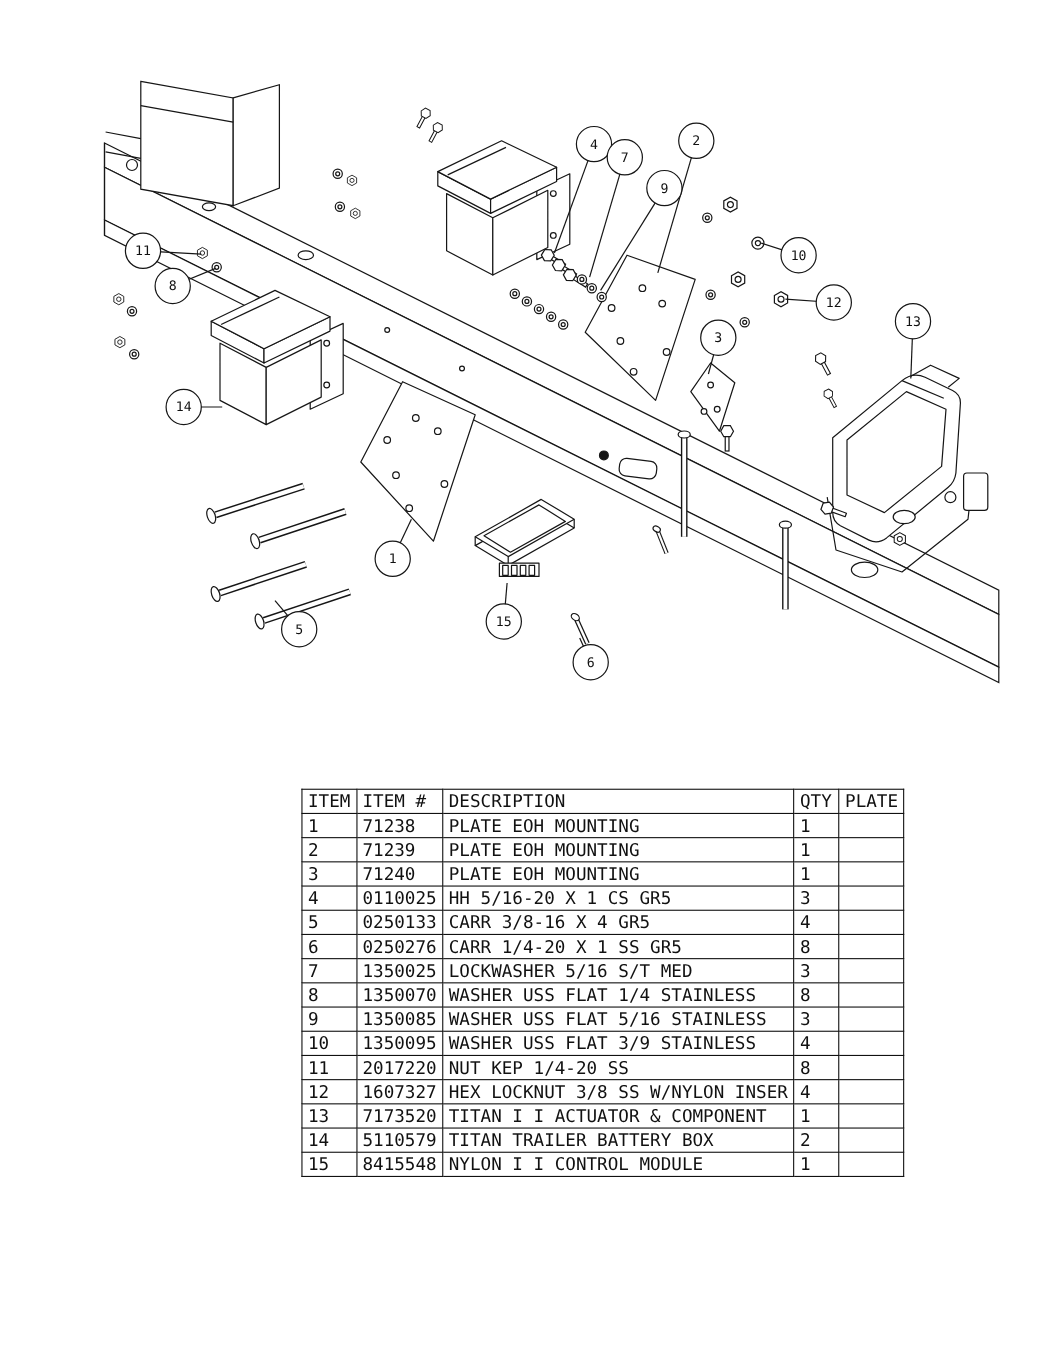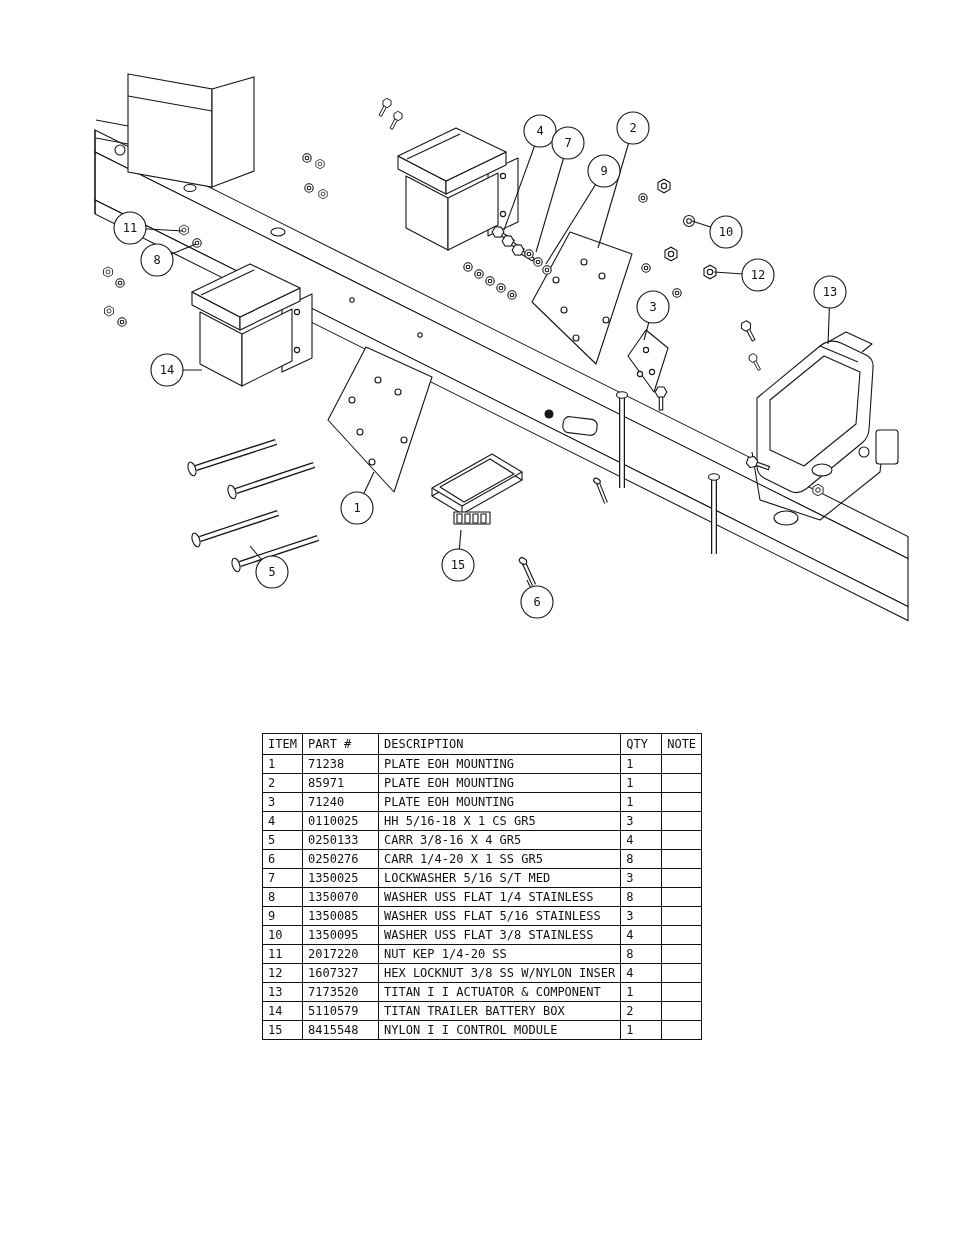--- a/index.html
+++ b/index.html
@@ -1,20 +1,20 @@
 <!DOCTYPE html>
 <html><head>
 <meta charset="utf-8">
 <style>
   html,body{margin:0;padding:0;background:#fff;}
   .page{position:relative;width:954px;height:1235px;background:#fff;
         font-family:"DejaVu Sans Mono",monospace;color:#111;overflow:hidden;}
   .diagram{position:absolute;top:0;left:0;width:954px;height:700px;}
-  .parts-table{position:absolute;left:262px;top:717px;border-collapse:collapse;
-               font-size:12px;color:#111;table-layout:fixed;margin-top:16px;}
+  .parts-table{position:absolute;left:274px;top:717px;border-collapse:collapse;
+               font-size:16px;color:#111;table-layout:fixed;}
   .parts-table th,.parts-table td{border:1px solid #111;padding:1px 5px;height:16px;
                font-weight:normal;text-align:left;white-space:nowrap;overflow:hidden;
                font-family:"DejaVu Sans Mono",monospace;}
   .parts-table thead th{height:18px;}
 </style>
 </head>
 <body>
 
 <div class="page">
 
@@ -292,52 +292,52 @@
     <colgroup>
       <col style="width:40px">
         <col style="width:76px">
         <col style="width:222px">
         <col style="width:41px">
         <col style="width:31px">
     </colgroup>
     <thead>
       <tr>
         <th>ITEM</th>
-        <th>PART #</th>
+        <th>ITEM #</th>
         <th>DESCRIPTION</th>
         <th>QTY</th>
-        <th>NOTE</th>
+        <th>PLATE</th>
       </tr>
     </thead>
     <tbody>
       <tr>
         <td>1</td>
         <td>71238</td>
         <td>PLATE EOH MOUNTING</td>
         <td>1</td>
         <td></td>
       </tr>
       <tr>
         <td>2</td>
-        <td>85971</td>
+        <td>71239</td>
         <td>PLATE EOH MOUNTING</td>
         <td>1</td>
         <td></td>
       </tr>
       <tr>
         <td>3</td>
         <td>71240</td>
         <td>PLATE EOH MOUNTING</td>
         <td>1</td>
         <td></td>
       </tr>
       <tr>
         <td>4</td>
         <td>0110025</td>
-        <td>HH 5/16-18 X 1 CS GR5</td>
+        <td>HH 5/16-20 X 1 CS GR5</td>
         <td>3</td>
         <td></td>
       </tr>
       <tr>
         <td>5</td>
         <td>0250133</td>
         <td>CARR 3/8-16 X 4 GR5</td>
         <td>4</td>
         <td></td>
       </tr>
@@ -365,21 +365,21 @@
       <tr>
         <td>9</td>
         <td>1350085</td>
         <td>WASHER USS FLAT 5/16 STAINLESS</td>
         <td>3</td>
         <td></td>
       </tr>
       <tr>
         <td>10</td>
         <td>1350095</td>
-        <td>WASHER USS FLAT 3/8 STAINLESS</td>
+        <td>WASHER USS FLAT 3/9 STAINLESS</td>
         <td>4</td>
         <td></td>
       </tr>
       <tr>
         <td>11</td>
         <td>2017220</td>
         <td>NUT KEP 1/4-20 SS</td>
         <td>8</td>
         <td></td>
       </tr>

